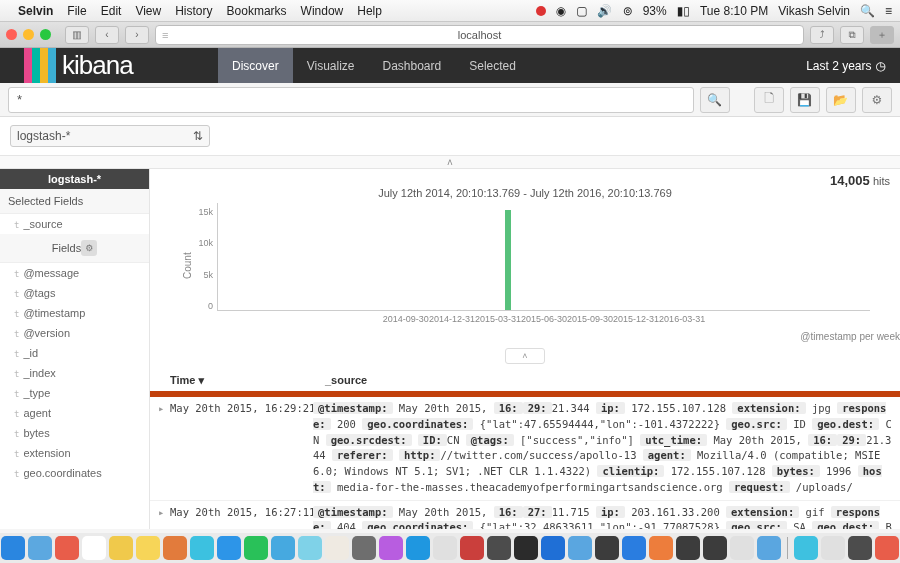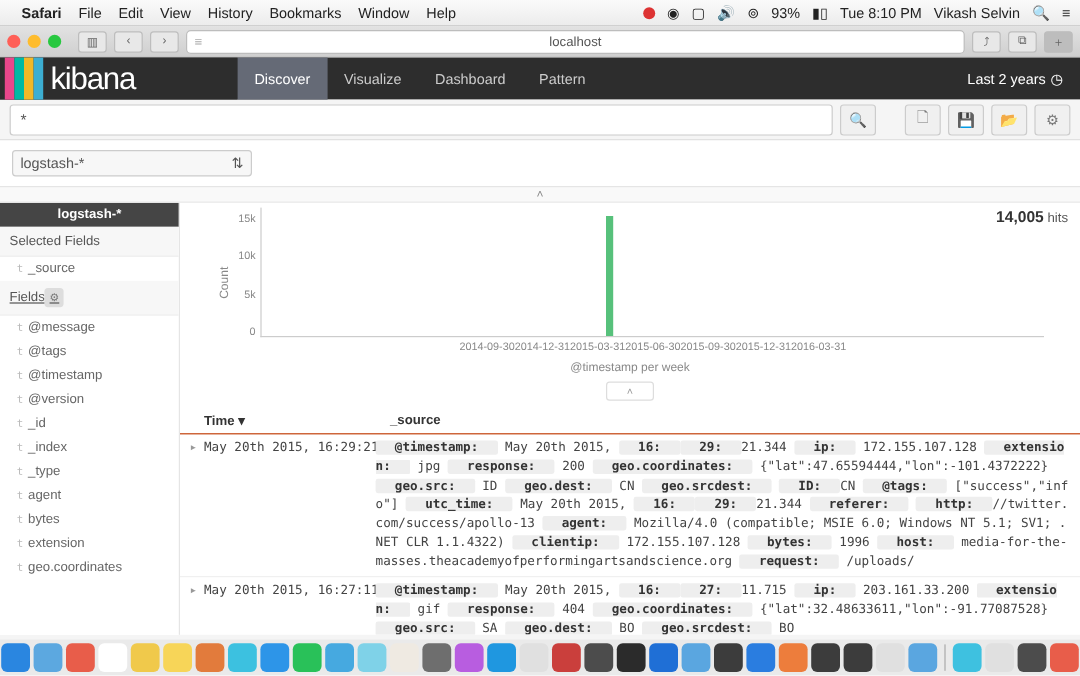--- a/index.html
+++ b/index.html
@@ -15,21 +15,21 @@
 
 .safari-toolbar { height: 26px; background: linear-gradient(#e2e2e2,#cfcfcf); border-bottom: 1px solid #b5b5b5; display: flex; align-items: center; padding: 0 6px; gap: 6px; }
 .traffic { display: flex; gap: 6px; margin-right: 8px; }
 .traffic span { width: 11px; height: 11px; border-radius: 50%; display: inline-block; }
 .sf-btn { width: 24px; height: 18px; background: #e8e8e8; border: 1px solid #bdbdbd; border-radius: 3px; display: flex; align-items: center; justify-content: center; color: #666; font-size: 10px; }
 .addr { flex: 1; height: 20px; background: #fff; border: 1px solid #bdbdbd; border-radius: 4px; display: flex; align-items: center; justify-content: center; font-size: 11px; color: #555; position: relative; }
 .addr .reader { position: absolute; left: 6px; color: #aaa; }
 
 
 .kb-nav { height: 35px; background: #2d2d2d; display: flex; align-items: stretch; color: #fff; font-size: 12px; }
-.kb-logo { width: 198px; background: #2d2d2d; display: flex; align-items: center; padding-left: 4px; }
+.kb-logo { width: 198px; background: #2d2d2d; display: flex; align-items: center; padding-left: 4px; margin-left: 20px; }
 .kb-logo-stripes { display: flex; height: 35px; }
 .kb-logo-stripes span { width: 8px; height: 35px; }
 .kb-logo-text { font-size: 26px; font-weight: 300; color: #fff; margin-left: 6px; letter-spacing: -1px; }
 .kb-tabs { display: flex; align-items: stretch; }
 .kb-tab { padding: 0 14px; display: flex; align-items: center; color: #ccc; cursor: pointer; }
 .kb-tab.active { background: #656a76; color: #fff; }
 .kb-nav-right { margin-left: auto; display: flex; align-items: center; padding-right: 14px; color: #fff; gap: 4px; }
 
 
 .query-row { height: 34px; background: #f5f5f5; display: flex; align-items: center; padding: 4px 8px; gap: 6px; border-bottom: 1px solid #ddd; }
@@ -45,61 +45,61 @@
 
 .collapse-bar { height: 14px; background: #f9f9f9; border-top: 1px solid #e5e5e5; border-bottom: 1px solid #e5e5e5; display: flex; align-items: center; justify-content: center; color: #888; font-size: 10px; cursor: pointer; }
 
 
 .main { display: flex; height: 360px; background: #fff; }
 
 
 .sidebar { width: 150px; background: #fff; border-right: 1px solid #e5e5e5; overflow: hidden; }
 .sb-hdr-dark { background: #454545; color: #fff; font-weight: 600; font-size: 11px; text-align: center; padding: 4px 0; }
 .sb-section { font-size: 11px; color: #555; padding: 6px 8px; background: #f7f7f7; border-bottom: 1px solid #eee; }
-.sb-section.flex { display: flex; justify-content: flex-start; align-items: center; text-decoration: underline; }
+.sb-section.flex { display: flex; justify-content: center; align-items: center; }
 .sb-gear { width: 16px; height: 16px; background: #ddd; border-radius: 3px; display: flex; align-items: center; justify-content: center; font-size: 9px; color: #777; }
 .sb-field { font-size: 11px; color: #666; padding: 4px 8px 4px 14px; cursor: pointer; white-space: nowrap; overflow: hidden; }
 .sb-field .ft { color: #bbb; margin-right: 4px; font-family: monospace; font-size: 9px; }
 
 
 .content { flex: 1; display: flex; flex-direction: column; overflow: hidden; position: relative; }
 .hits { position: absolute; top: 4px; right: 10px; font-size: 11px; color: #555; }
 .hits b { font-size: 13px; color: #333; }
 .chart-title { text-align: center; font-size: 11px; color: #555; margin-top: 18px; }
 .chart-wrap { height: 130px; display: flex; padding: 4px 30px 0 30px; }
 .chart-ylabel { writing-mode: vertical-rl; transform: rotate(180deg); font-size: 10px; color: #888; text-align: center; padding: 0 2px; }
 .chart-yaxis { display: flex; flex-direction: column; justify-content: space-between; padding: 4px 4px 18px 0; font-size: 9px; color: #888; text-align: right; width: 22px; }
 .chart-plot { flex: 1; position: relative; border-left: 1px solid #ccc; border-bottom: 1px solid #ccc; margin-bottom: 18px; }
 .chart-bar { position: absolute; bottom: 0; width: 6px; background: #57c17b; }
 .chart-xaxis { position: absolute; bottom: -14px; left: 0; right: 0; display: flex; justify-content: center; font-size: 9px; color: #888; padding: 0 20px; }
-.chart-xlabel { text-align: center; font-size: 10px; color: #888; margin-top: 2px; }
+.chart-xlabel { text-align: right; font-size: 10px; color: #888; margin-top: 2px; }
 
 .mini-collapse { height: 16px; width: 40px; margin: 6px auto; border: 1px solid #ddd; border-radius: 3px; display: flex; align-items: center; justify-content: center; color: #999; font-size: 9px; cursor: pointer; }
 
 
 .doc-table { flex: 1; overflow: hidden; font-size: 11px; }
-.doc-hdr { display: flex; border-bottom: 1px solid #c2410c; padding: 4px 8px; color: #333; font-weight: 600; }
+.doc-hdr { display: flex; border-bottom: 6px solid #c2410c; padding: 4px 8px; color: #333; font-weight: 600; }
 .doc-hdr .col-time { width: 155px; }
 .doc-row { display: flex; padding: 4px 8px; border-bottom: 1px solid #f0f0f0; color: #444; font-family: Menlo, monospace; font-size: 10.5px; line-height: 1.5; }
 .doc-row .expand { width: 12px; color: #999; }
 .doc-row .col-time { width: 143px; white-space: nowrap; }
 .doc-row .col-src { flex: 1; word-break: break-all; }
-.doc-row .k { font-weight: 600; color: #333; background: #eee; padding: 0 16px; border-radius: 2px; }
+.doc-row .k { font-weight: 600; color: #333; background: #eee; padding: 0 5px; border-radius: 2px; }
 
 
 .dock { position: absolute; bottom: 0; left: 0; right: 0; height: 30px; background: rgba(230,230,230,0.7); display: flex; align-items: center; justify-content: center; gap: 3px; padding: 0 8px; }
 .dock-item { width: 24px; height: 24px; border-radius: 5px; flex-shrink: 0; }
 .dock-sep { width: 1px; height: 22px; background: #aaa; margin: 0 3px; }
 </style>
 </head>
 <body>
 
 <div class="menubar">
   <span class="apple"></span>
-  <span class="menu-item bold">Safari</span>
+  <span class="menu-item bold">Selvin</span>
   <span class="menu-item">File</span>
   <span class="menu-item">Edit</span>
   <span class="menu-item">View</span>
   <span class="menu-item">History</span>
   <span class="menu-item">Bookmarks</span>
   <span class="menu-item">Window</span>
   <span class="menu-item">Help</span>
   <div class="status-right">
     <span style="width:10px;height:10px;border-radius:50%;background:#d33;"></span>
     <span>◉</span>
@@ -140,21 +140,21 @@
         <span id="stripe1" style="background: rgb(0, 185, 164);"></span>
         <span id="stripe2" style="background: rgb(242, 184, 39);"></span>
         <span id="stripe3" style="background: rgb(60, 174, 210);"></span>
     </div>
     <span class="kb-logo-text">kibana</span>
   </div>
   <div class="kb-tabs">
     <div class="kb-tab active">Discover</div>
     <div class="kb-tab">Visualize</div>
     <div class="kb-tab">Dashboard</div>
-    <div class="kb-tab">Pattern</div>
+    <div class="kb-tab">Selected</div>
   </div>
   <div class="kb-nav-right">
     <span>Last 2 years</span>
     <span>◷</span>
   </div>
 </div>
 
 <div class="query-row">
   <div class="query-input">
       <span>*</span>
@@ -198,20 +198,21 @@
         <div class="sb-field"><span class="ft">t</span>_type</div>
         <div class="sb-field"><span class="ft">t</span>agent</div>
         <div class="sb-field"><span class="ft">t</span>bytes</div>
         <div class="sb-field"><span class="ft">t</span>extension</div>
         <div class="sb-field"><span class="ft">t</span>geo.coordinates</div>
       </div>
   </div>
 
   <div class="content">
     <div class="hits"><b>14,005</b> <span>hits</span></div>
+    <div class="chart-title">July 12th 2014, 20:10:13.769 - July 12th 2016, 20:10:13.769</div>
     <div class="chart-wrap">
       <div class="chart-ylabel">Count</div>
       <div class="chart-yaxis">
         <span>15k</span>
         <span>10k</span>
         <span>5k</span>
         <span>0</span>
       </div>
       <div class="chart-plot" id="chart-plot">
         <div class="chart-xaxis" id="chart-xaxis">

